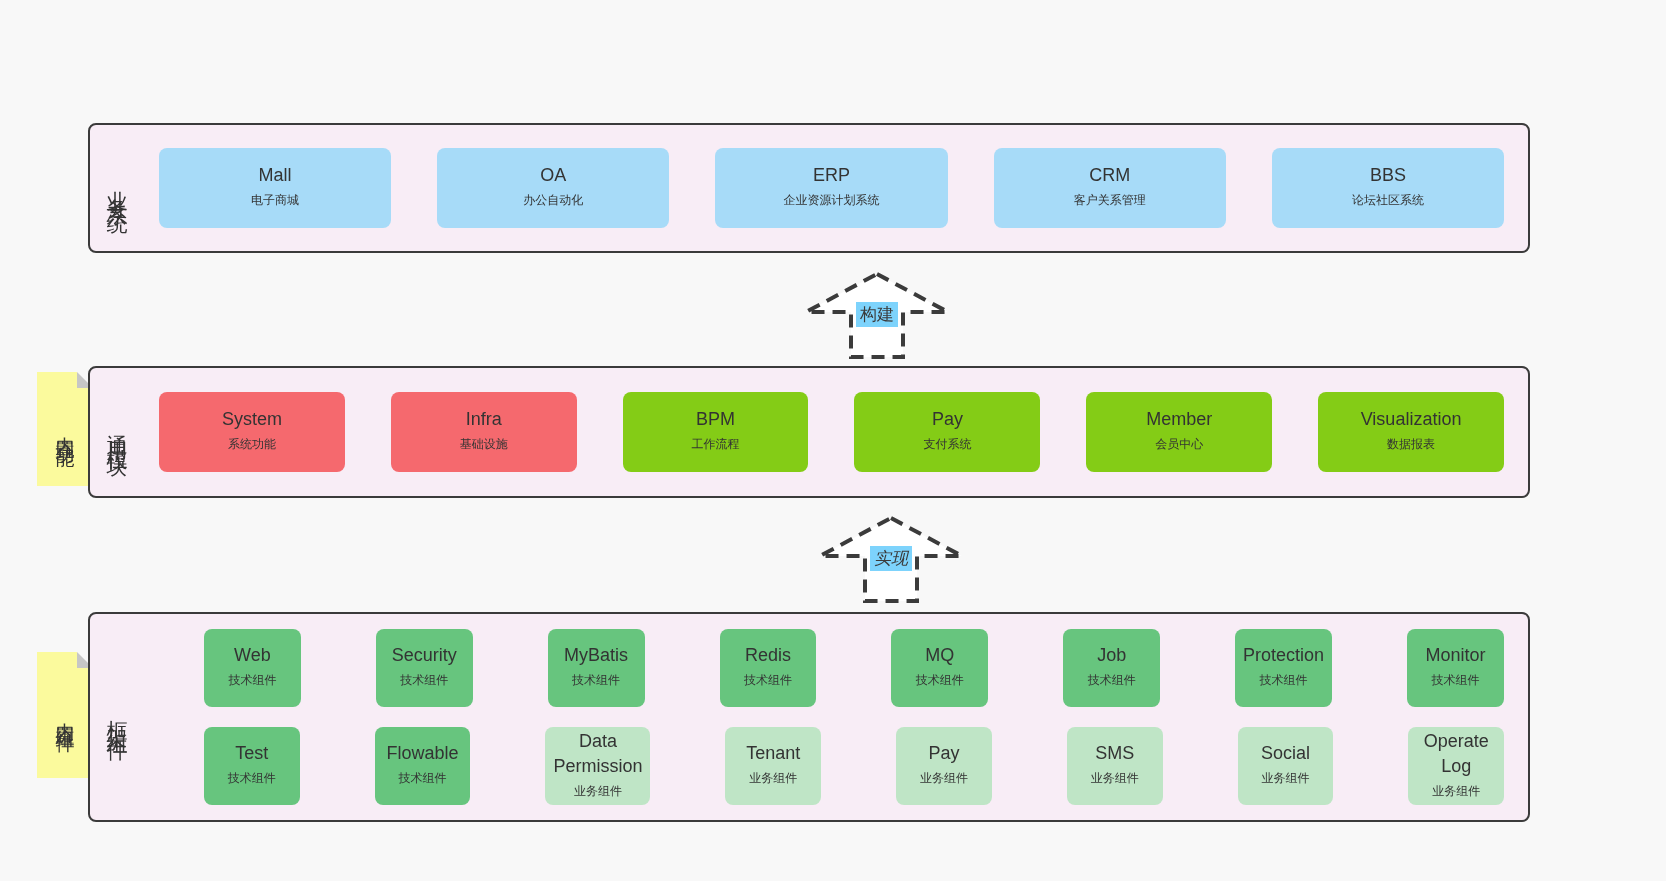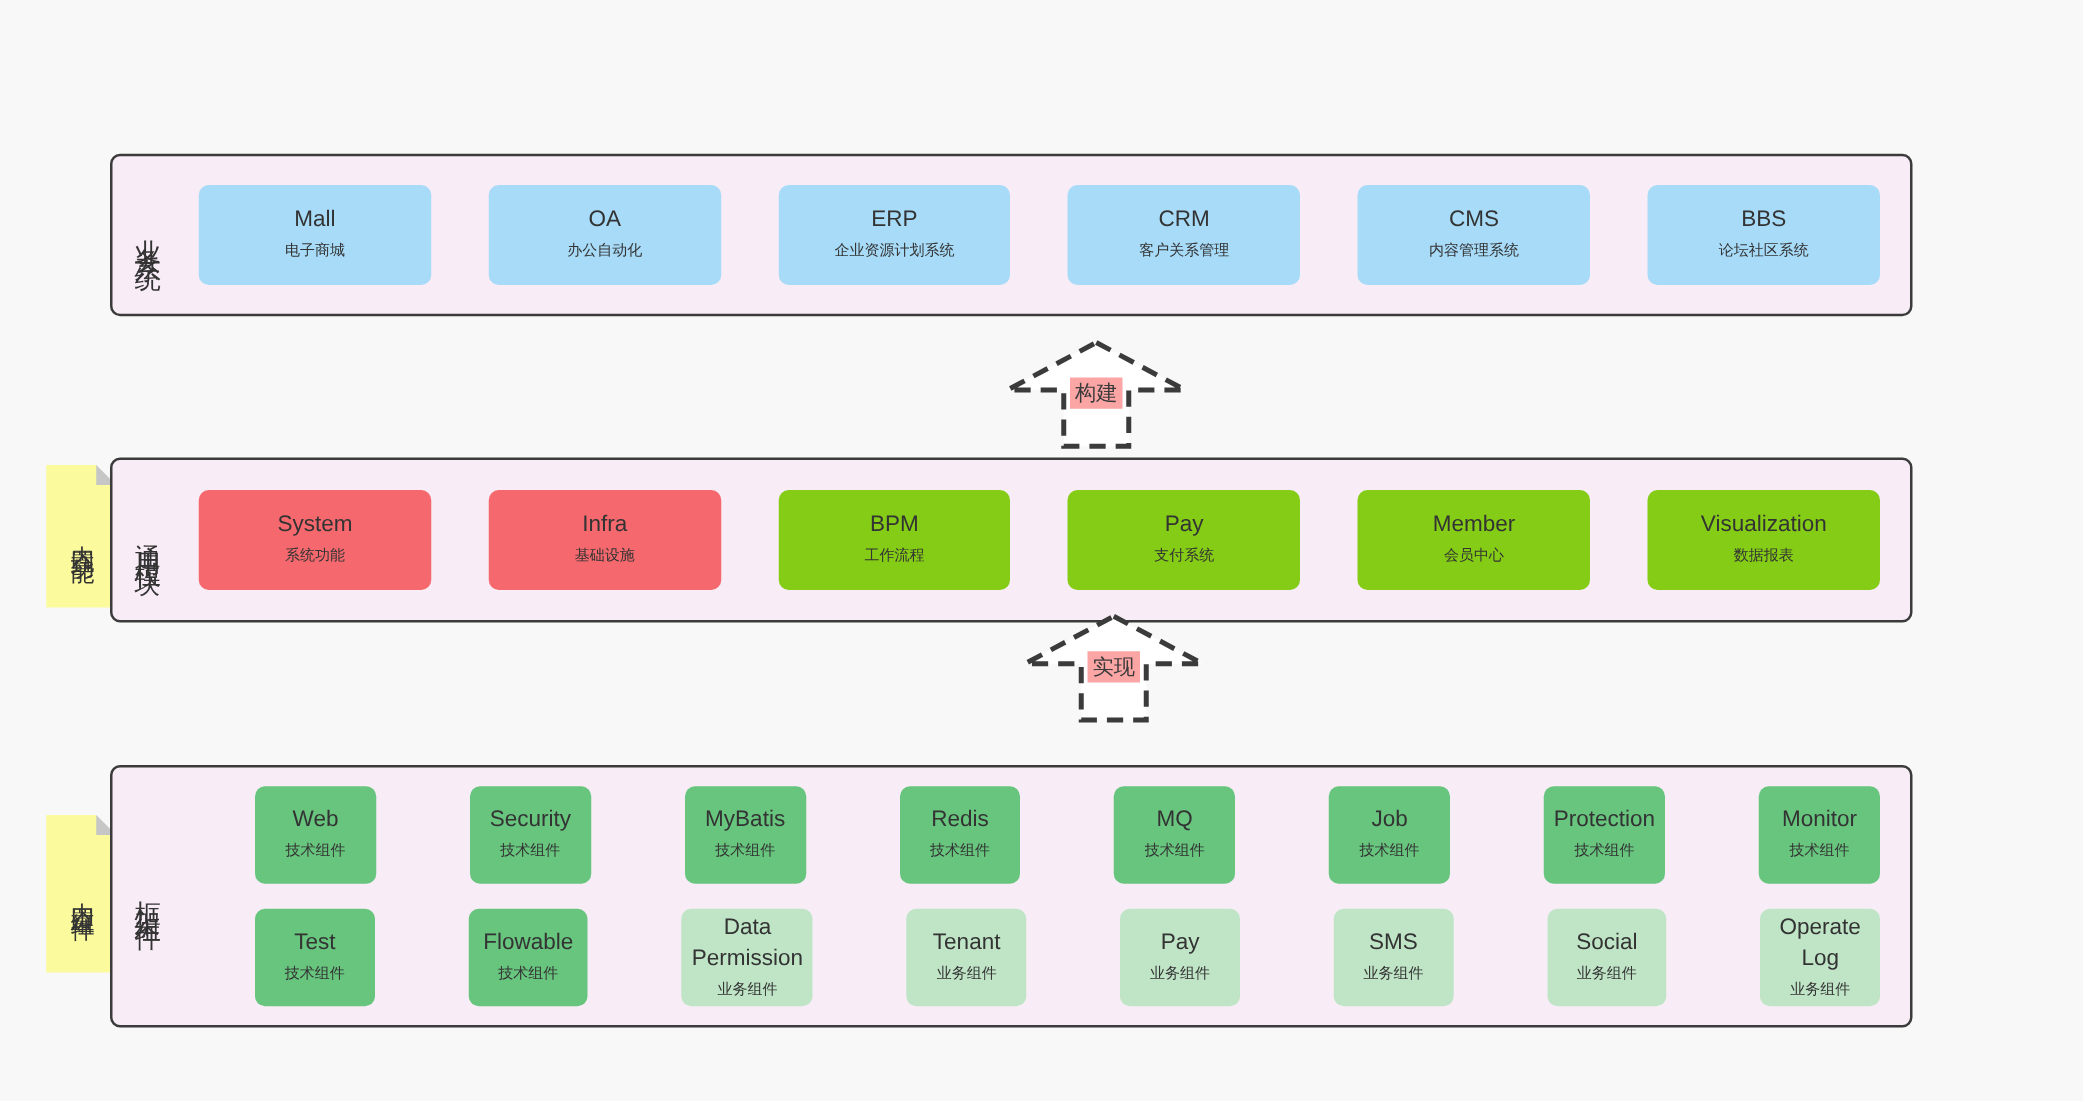--- a/index.html
+++ b/index.html
@@ -36,25 +36,25 @@
   .box-name{font-size:18px;line-height:25px;}
   .box-desc{font-size:12px;line-height:25px;}
   .blue{background:#a7dbf8;}
   .red{background:#f5696e;}
   .pink{background:#84cc16;}
   .green{background:#67c57e;}
   .light-green{background:#bfe5c6;}
   
   .arrow{position:absolute;width:150px;height:92px;z-index:1;}
   .arrow-1{left:802px;top:268px;}
-  .arrow-2{left:816px;top:487px;}
+  .arrow-2{left:816px;top:512px;font-style:italic;}
   .arrow svg{display:block;}
   .arrow-label{
     position:absolute;left:50%;top:34px;transform:translateX(-50%);
-    background:#fca5a5;padding:1px 4px;font-size:17px;white-space:nowrap;color:#3b3b3b;
+    background:#7dd3fc;padding:1px 4px;font-size:17px;white-space:nowrap;color:#3b3b3b;
   }
   
   .note{
     position:absolute;left:37px;width:56px;background:#fbfa9d;
     display:flex;align-items:center;justify-content:center;z-index:0;
   }
   .note-modules{top:372px;height:114px;}
   .note-framework{top:652px;height:126px;}
   .note-text{
     writing-mode:vertical-rl;text-orientation:upright;
@@ -80,24 +80,20 @@
       <div class="box-name">OA</div>
       <div class="box-desc">办公自动化</div>
     </div>
     <div class="box blue">
       <div class="box-name">ERP</div>
       <div class="box-desc">企业资源计划系统</div>
     </div>
     <div class="box blue">
       <div class="box-name">CRM</div>
       <div class="box-desc">客户关系管理</div>
-    </div>
-    <div class="box blue">
-      <div class="box-name">CMS</div>
-      <div class="box-desc">内容管理系统</div>
     </div>
     <div class="box blue">
       <div class="box-name">BBS</div>
       <div class="box-desc">论坛社区系统</div>
     </div>
   </div>
 </section>
 
 <div class="arrow arrow-1">
   <svg width="150" height="92" viewBox="0 0 150 92">

